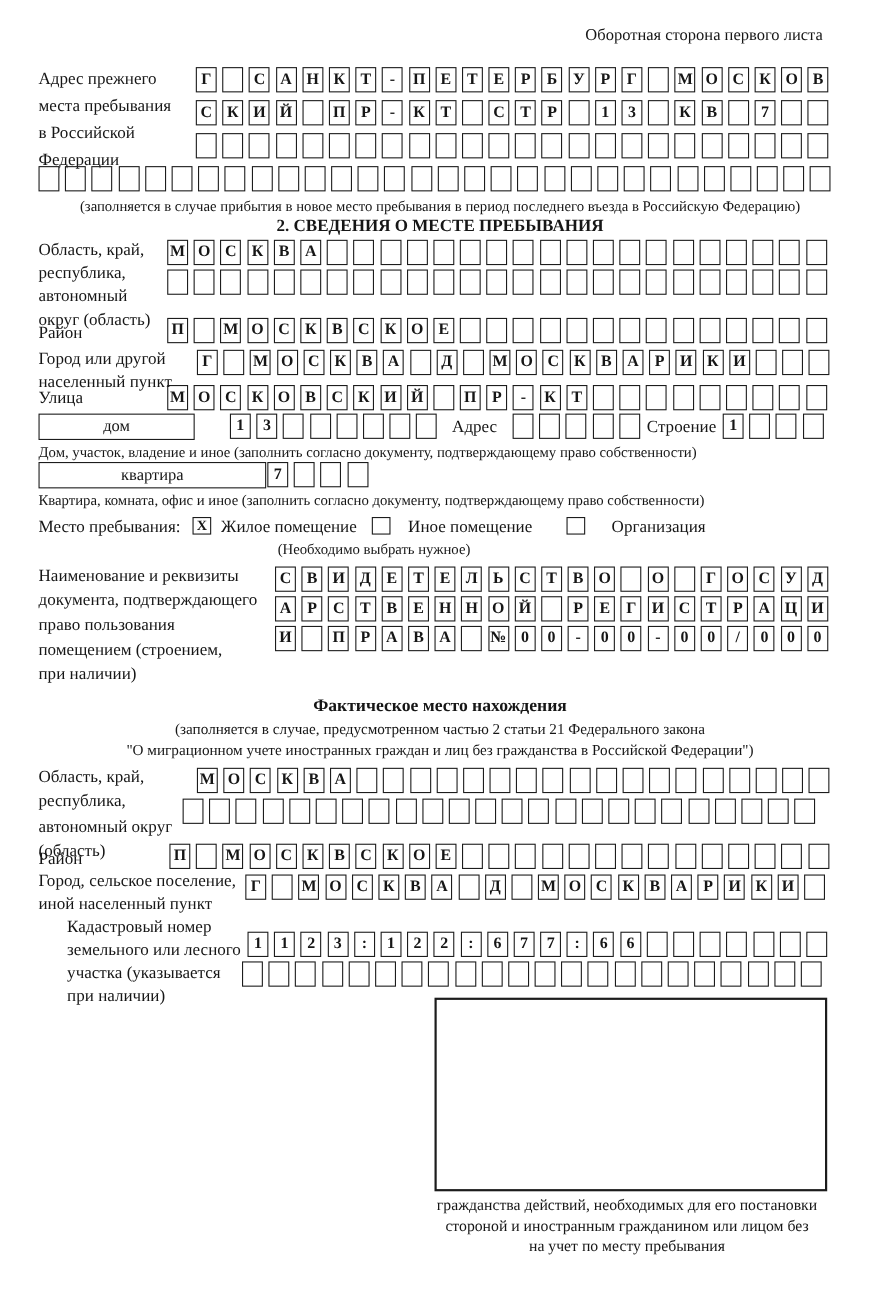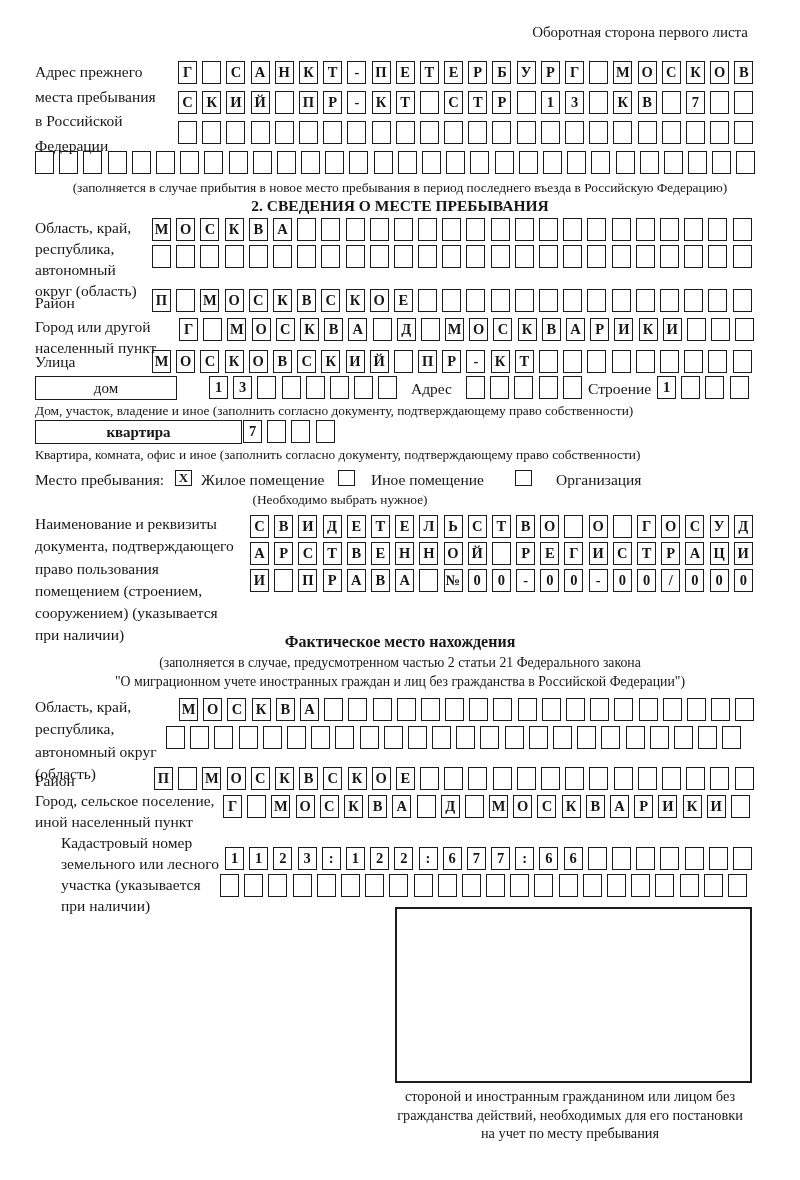--- a/index.html
+++ b/index.html
@@ -328,21 +328,21 @@
     </div>
   <div class="abs lbl" style="left:588px; top:377px;">Строение</div>
   <div class="row" style="left:657px; top:376px;">
       <span class="cell">1</span>
       <span class="cell"></span>
       <span class="cell"></span>
       <span class="cell"></span>
     </div>
   <div class="abs cap" style="left:35px; top:403px;">Дом, участок, владение и иное (заполнить согласно документу, подтверждающему право собственности)</div>
 
-  <div class="widebox" style="left:35px; top:420px; width:207px;font-weight:bold;">квартира</div>
+  <div class="widebox" style="left:35px; top:420px; width:207px;">квартира</div>
   <div class="row" style="left:243px; top:420px;">
       <span class="cell">7</span>
       <span class="cell"></span>
       <span class="cell"></span>
       <span class="cell"></span>
     </div>
   <div class="abs cap" style="left:35px; top:447px;">Квартира, комната, офис и иное (заполнить согласно документу, подтверждающему право собственности)</div>
 
   <div class="abs lbl" style="left:35px; top:468px;">Место пребывания:</div>
   <div class="chk" style="left:175px; top:470px;">X</div>
@@ -351,21 +351,20 @@
   <div class="abs lbl" style="left:371px; top:468px;">Иное помещение</div>
   <div class="chk" style="left:515px; top:470px;"></div>
   <div class="abs lbl" style="left:556px; top:468px;">Организация</div>
   <div class="abs cap" style="left:160px; top:492px; width:360px; text-align:center;">(Необходимо выбрать нужное)</div>
 
   <div class="abs lbl lh22" style="left:35px; top:513px;">
       <div>Наименование и реквизиты</div>
       <div>документа, подтверждающего</div>
       <div>право пользования</div>
       <div>помещением (строением,</div>
-      <div>сооружением) (указывается</div>
       <div>при наличии)</div>
     </div>
   <div class="row" style="left:250px; top:515px;">
       <span class="cell">С</span>
       <span class="cell">В</span>
       <span class="cell">И</span>
       <span class="cell">Д</span>
       <span class="cell">Е</span>
       <span class="cell">Т</span>
       <span class="cell">Е</span>
@@ -602,18 +601,18 @@
       <span class="cell"></span>
       <span class="cell"></span>
       <span class="cell"></span>
       <span class="cell"></span>
       <span class="cell"></span>
       <span class="cell"></span>
     </div>
 
   <div class="stampbox" style="left:395px; top:907px; width:357px; height:176px;"></div>
   <div class="abs" style="left:345px; top:1087px; width:450px; text-align:center; font-size:14.3px; line-height:18.7px;">
+      <div>гражданства действий, необходимых для его постановки</div>
       <div>стороной и иностранным гражданином или лицом без</div>
-      <div>гражданства действий, необходимых для его постановки</div>
       <div>на учет по месту пребывания</div>
     </div>
 
 </div>
 
 </body></html>

